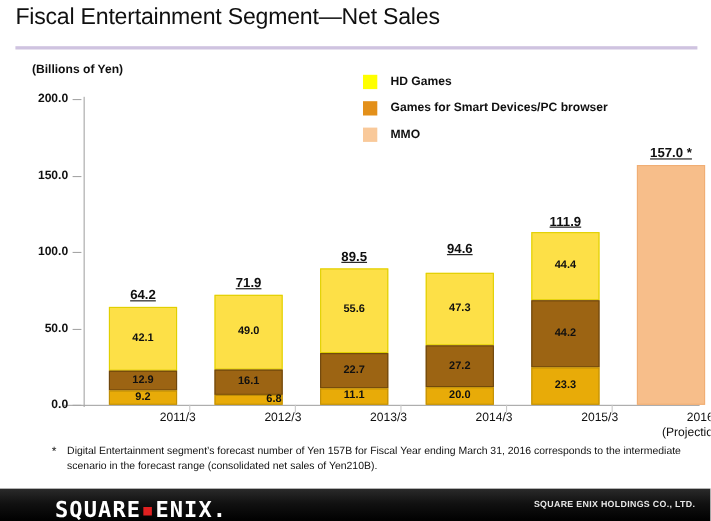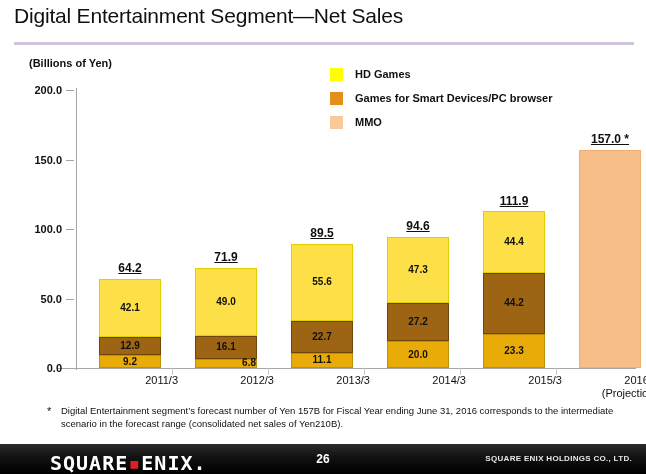--- a/index.html
+++ b/index.html
@@ -260,21 +260,21 @@
     font-weight: 700;
     letter-spacing: 0.3px;
     color: #e8e8e8;
     white-space: nowrap;
     padding-left: 26px;
   }
 </style>
 </head>
 <body>
 
-<div id="slide-title">Digital Entertainment Segment—Net Sales</div>
+<div id="slide-title">Fiscal Entertainment Segment—Net Sales</div>
 <div id="title-rule"></div>
 
 <div id="axis-unit">(Billions of Yen)</div>
 
 <div id="legend">
     <div class="legend-row">
       <span class="legend-swatch" style="background: rgb(255, 255, 0);"></span>
       <span class="legend-label">HD Games</span>
     </div>
     <div class="legend-row">
@@ -354,21 +354,21 @@
       <div class="bar-total" style="bottom: 128.266px;">89.5</div>
     </div>
     <div class="bar-col" style="left: 311px;">
       <div class="bar-stack">
         <div class="seg seg-hd" style="height: 65.747px;">
           <span class="seg-value">47.3</span>
         </div>
         <div class="seg seg-smart" style="height: 37.808px;">
           <span class="seg-value">27.2</span>
         </div>
-        <div class="seg seg-mmo" style="height: 27px;">
+        <div class="seg seg-mmo" style="height: 16px;">
           <span class="seg-value">20.0</span>
         </div>
       </div>
       <div class="bar-total" style="bottom: 135.355px;">94.6</div>
     </div>
     <div class="bar-col" style="left: 407px;">
       <div class="bar-stack">
         <div class="seg seg-hd" style="height: 61.716px;">
           <span class="seg-value">44.4</span>
         </div>
@@ -384,26 +384,25 @@
     <div class="bar-col" style="left: 503px;">
       <div class="bar-stack">
         <div class="seg seg-proj" style="height: 218.23px;"></div>
       </div>
       <div class="bar-total" style="bottom: 222.23px;">157.0 *</div>
     </div>
   </div>
 
 <div id="footnote">
   <span id="footnote-marker">*</span>
-  <div id="footnote-text">Digital Entertainment segment’s  forecast number of Yen 157B for Fiscal Year ending June 31, 2016 corresponds to the intermediate scenario in the forecast range (consolidated net sales of Yen210B).</div>
+  <div id="footnote-text">Digital Entertainment segment’s  forecast number of Yen 157B for Fiscal Year ending March 31, 2016 corresponds to the intermediate scenario in the forecast range (consolidated net sales of Yen210B).</div>
 </div>
 
 <div id="footer">
   <div id="footer-logo"><span>SQUARE</span><span class="logo-dot">▪</span><span>ENIX</span><span>.</span></div>
-  <div id="footer-page">26</div>
   <div id="footer-company">SQUARE ENIX HOLDINGS CO., LTD.</div>
 </div>
 
 <div class="cat-label" style="left: 82px;"><span>2011/3</span></div>
 <div class="cat-label" style="left: 178px;"><span>2012/3</span></div>
 <div class="x-tick" style="left: 172px;"></div>
 <div class="cat-label" style="left: 274px;"><span>2013/3</span></div>
 <div class="x-tick" style="left: 268px;"></div>
 <div class="cat-label" style="left: 370px;"><span>2014/3</span></div>
 <div class="x-tick" style="left: 364px;"></div>

